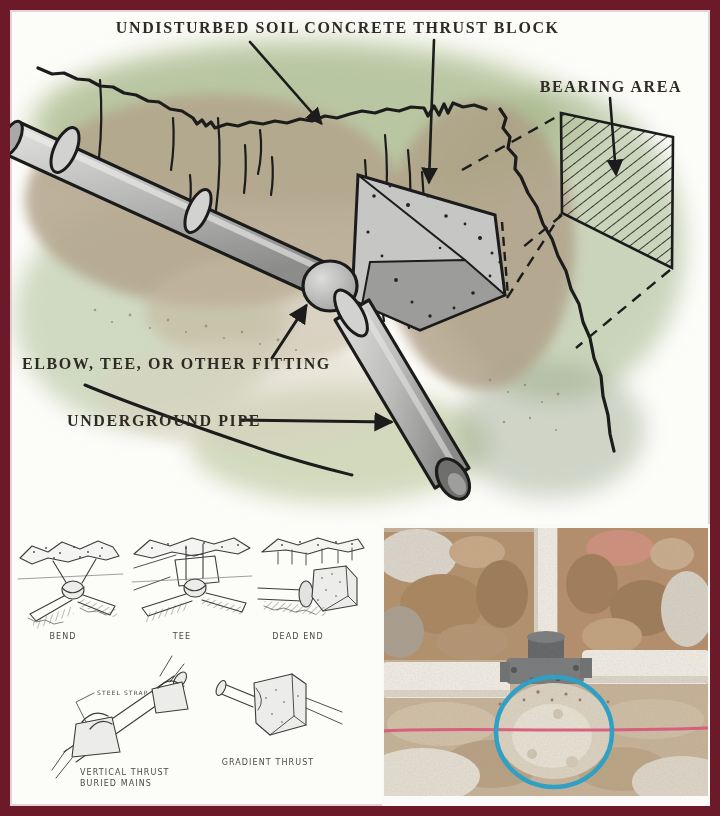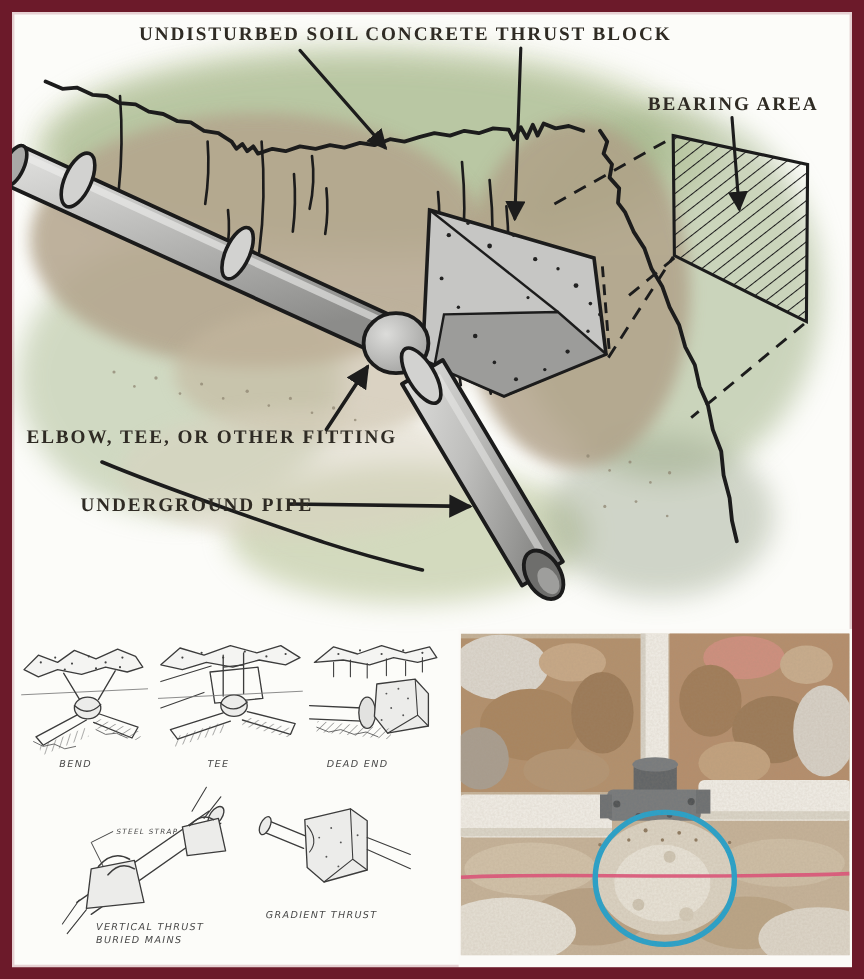--- a/index.html
+++ b/index.html
@@ -7,21 +7,21 @@
     position:relative;
     width:720px;height:816px;
     box-sizing:border-box;
     background:#fcfcf9;
     border:10px solid #6c1a2a;
     box-shadow:inset 0 0 0 2px rgba(190,130,140,.35);
     overflow:hidden;
     font-family:"Liberation Sans",sans-serif;
   }
   .main-illo{position:absolute;left:0;top:0;width:700px;height:518px;}
-  .sketches{position:absolute;left:0;top:516px;width:372px;height:280px;font-style:italic;}
+  .sketches{position:absolute;left:0;top:516px;width:372px;height:280px;}
   .photo{position:absolute;left:372px;top:514px;width:328px;height:282px;}
   svg{display:block}
   .label-main{
     font-family:"Liberation Serif","DejaVu Serif",serif;
     font-weight:bold;
     letter-spacing:1.6px;
   }
   .label-sketch{
     font-family:"DejaVu Sans","Liberation Sans",sans-serif;
     letter-spacing:1.1px;

